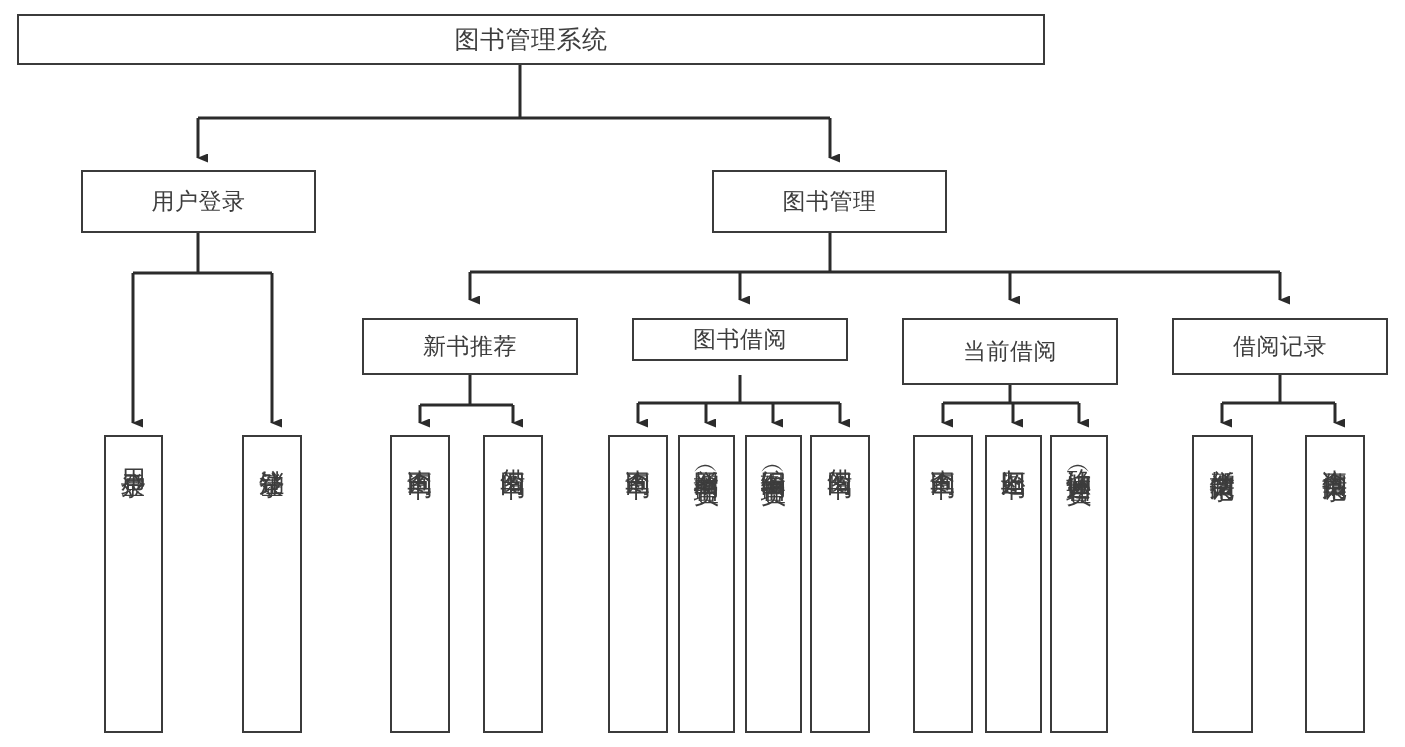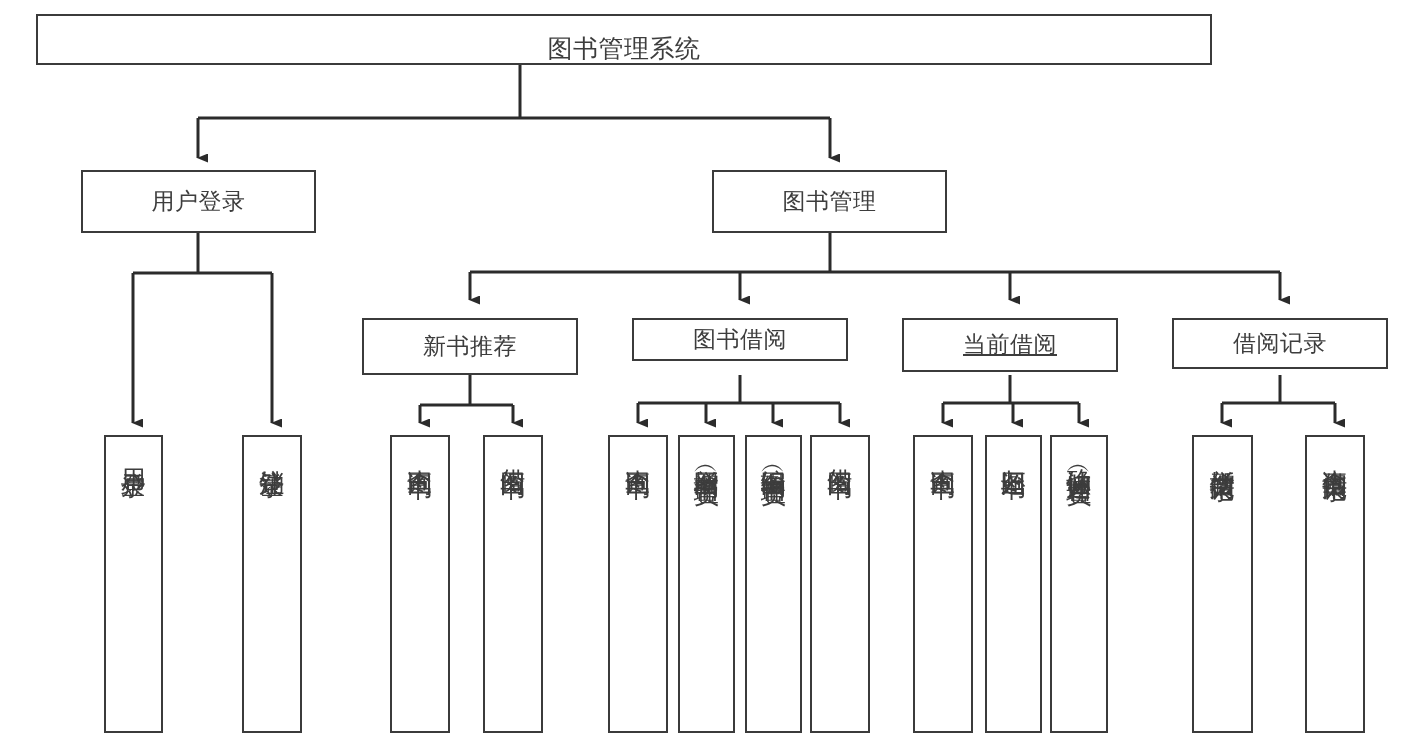--- a/index.html
+++ b/index.html
@@ -117,41 +117,41 @@
       <path d="M1013,403 L1013,423" marker-end="url(#arw)"></path>
       <path d="M1079,403 L1079,423" marker-end="url(#arw)"></path>
 
       <path d="M1280,375 L1280,403"></path>
       <path d="M1222,403 L1335,403"></path>
       <path d="M1222,403 L1222,423" marker-end="url(#arw)"></path>
       <path d="M1335,403 L1335,423" marker-end="url(#arw)"></path>
     </g>
   </svg>
 
-  <div class="node horiz root" style="left:36px; top:14px; width:1176px; height:51px;align-items:flex-end;">
+  <div class="node horiz root" style="left:17px; top:14px; width:1028px; height:51px;">
     <span class="label">图书管理系统</span>
   </div>
 
   <div class="node horiz" style="left:81px; top:170px; width:235px; height:63px;">
     <span class="label">用户登录</span>
   </div>
   <div class="node horiz" style="left:712px; top:170px; width:235px; height:63px;">
     <span class="label">图书管理</span>
   </div>
 
   <div class="node horiz" style="left:362px; top:318px; width:216px; height:57px;">
     <span class="label">新书推荐</span>
   </div>
   <div class="node horiz" style="left:632px; top:318px; width:216px; height:43px;">
     <span class="label">图书借阅</span>
   </div>
-  <div class="node horiz" style="left:902px; top:318px; width:216px; height:54px;text-decoration:underline;">
+  <div class="node horiz" style="left:902px; top:318px; width:216px; height:67px;">
     <span class="label">当前借阅</span>
   </div>
-  <div class="node horiz" style="left:1172px; top:318px; width:216px; height:51px;">
+  <div class="node horiz" style="left:1172px; top:318px; width:216px; height:57px;">
     <span class="label">借阅记录</span>
   </div>
 
   <div class="node vert" style="left:104px; top:435px; width:59px; height:298px;">
     <span class="label">用户登录</span>
   </div>
   <div class="node vert" style="left:242px; top:435px; width:60px; height:298px;">
     <span class="label">注销登录</span>
   </div>
 

